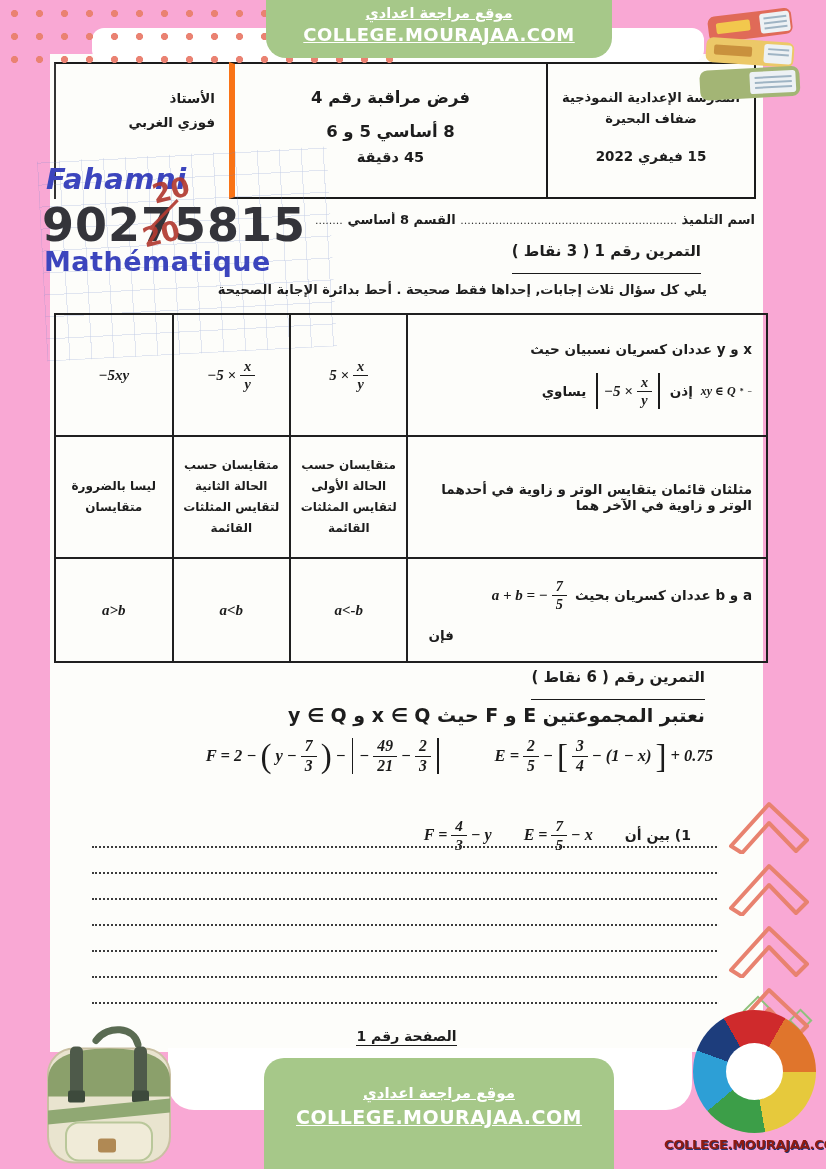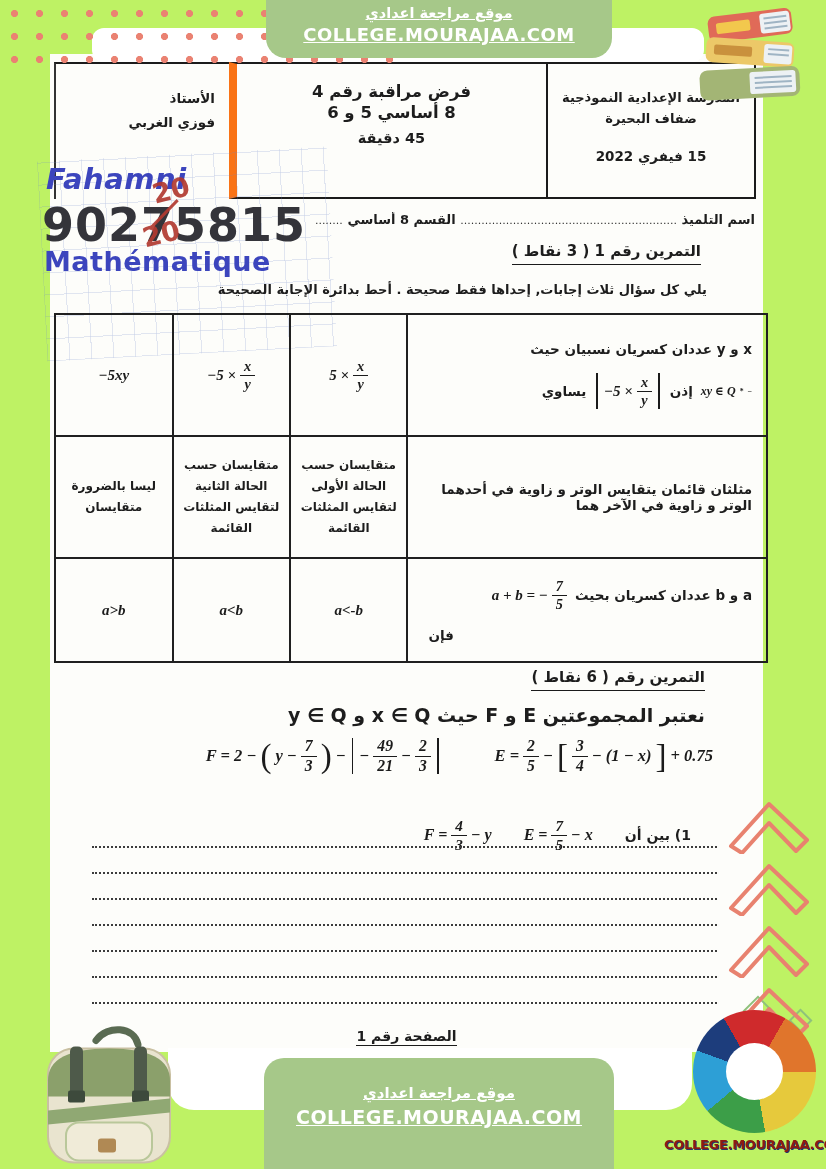--- a/index.html
+++ b/index.html
@@ -1,61 +1,61 @@
 <!DOCTYPE html>
 <html><head>
 <meta charset="utf-8">
 <style>
   html,body{margin:0;padding:0;}
   body{font-family:"DejaVu Sans","Liberation Sans",sans-serif;}
-  .page{position:relative;width:826px;height:1169px;background:#bef264;overflow:hidden;}
+  .page{position:relative;width:826px;height:1169px;background:#f9a8d4;overflow:hidden;}
 
   
   .dots{position:absolute;left:2px;top:2px;width:392px;height:62px;z-index:2;
     background-image:radial-gradient(circle,#ea8272 3.2px,rgba(0,0,0,0) 3.9px);
     background-size:25px 23px;}
   .top-white{position:absolute;left:92px;top:28px;width:612px;height:34px;background:#fff;border-radius:12px;z-index:1;}
   .banner{position:absolute;left:266px;top:0;width:346px;height:58px;background:#a6c889;border-radius:0 0 20px 20px;z-index:3;text-align:center;}
   .banner .l1{margin-top:5px;color:#fff;font-weight:700;font-size:14.5px;text-decoration:underline;}
   .banner .l2{margin-top:3px;color:#fff;font-weight:700;font-size:18px;letter-spacing:.5px;text-decoration:underline;}
   .books{position:absolute;right:8px;top:2px;width:124px;height:106px;z-index:4;}
 
   
   .paper{position:absolute;left:50px;top:54px;width:713px;height:998px;background:#fdfdfa;z-index:0;color:#1d1d1d;}
 
   
   .hdr{position:absolute;top:8px;left:4px;width:702px;height:137px;display:flex;direction:rtl;}
   .cell{box-sizing:border-box;text-align:center;}
   .c-school{width:210px;border:2.5px solid #1b1b1b;padding-top:24px;}
   .c-school .sl{font-size:13px;font-weight:700;line-height:1.6;}
   .c-school .dt{font-size:13.5px;font-weight:700;margin-top:18px;}
-  .c-exam{flex:1;border-top:2.5px solid #1b1b1b;border-bottom:2.5px solid #1b1b1b;border-left:8px solid #f97316;padding-top:18px;}
+  .c-exam{flex:1;border-top:2.5px solid #1b1b1b;border-bottom:2.5px solid #1b1b1b;border-left:6px solid #f97316;padding-top:24px;}
   .c-exam .t1{font-size:16.5px;font-weight:700;}
-  .c-exam .t2{font-size:16.5px;font-weight:700;margin-top:2px;}
+  .c-exam .t2{font-size:16.5px;font-weight:700;margin-top:15px;}
   .c-exam .t3{font-size:14.5px;font-weight:700;margin-top:8px;}
   .c-teacher{width:175px;border-top:2.5px solid #1b1b1b;border-left:2px solid #333;padding:22px 14px 0 0;text-align:right;font-size:13.5px;font-weight:700;line-height:1.8;}
 
   
   .wm{position:absolute;left:-8px;top:100px;width:290px;height:200px;}
   .wm .grid{position:absolute;inset:0;opacity:.4;transform:rotate(-3deg);
     background-image:repeating-linear-gradient(90deg,rgba(110,135,200,.5) 0 1px,rgba(0,0,0,0) 1px 22px),
                      repeating-linear-gradient(0deg,rgba(110,135,200,.5) 0 1px,rgba(0,0,0,0) 1px 22px);}
   .wm .nm{position:absolute;left:4px;top:8px;font-size:29px;font-weight:700;font-style:italic;color:#3c45bd;letter-spacing:.5px;}
   .wm .ph{position:absolute;left:0px;top:44px;font-size:46px;font-weight:800;color:#34343a;letter-spacing:1px;}
   .wm .sb{position:absolute;left:2px;top:92px;font-size:27px;font-weight:700;color:#3c45bd;letter-spacing:.5px;}
   .score{position:absolute;left:96px;top:26px;transform:rotate(-14deg);color:#b23a31;opacity:.92;width:60px;height:70px;}
   .score .st{position:absolute;left:20px;top:-4px;font-size:27px;font-weight:700;}
   .score .sl{position:absolute;left:6px;top:32px;width:40px;height:3px;background:#b23a31;transform:rotate(-32deg);}
   .score .sbt{position:absolute;left:0;top:36px;font-size:27px;font-weight:700;}
 
   
   .stud{position:absolute;top:158px;right:8px;width:440px;direction:rtl;font-size:13px;font-weight:700;white-space:nowrap;overflow:hidden;}
   .stud .ld{font-size:11px;letter-spacing:1px;font-weight:400;color:#333;}
 
-  .ex-title{position:absolute;direction:rtl;font-size:15px;font-weight:800;border-bottom:1.6px solid #1b1b1b;padding-bottom:4px;}
+  .ex-title{position:absolute;direction:rtl;font-size:15px;font-weight:800;border-bottom:1.6px solid #1b1b1b;padding-bottom:13px;}
   .t-ex1{top:188px;right:62px;}
   .t-ex2{top:614px;right:58px;}
   .instr{position:absolute;top:228px;right:56px;direction:rtl;font-size:13px;font-weight:700;}
 
   
   .mcq{position:absolute;top:259px;left:4px;width:714px;border-collapse:collapse;direction:rtl;}
   .mcq td{border:2.2px solid #202020;vertical-align:middle;box-sizing:border-box;padding:6px;}
   .mcq .qc{width:50.5%;text-align:right;padding:10px 14px;font-size:13.5px;font-weight:700;}
   .mcq .ac{width:16.5%;text-align:center;font-size:12px;font-weight:700;line-height:1.75;}
   .r1{height:122px;} .r2{height:122px;} .r3{height:104px;}

